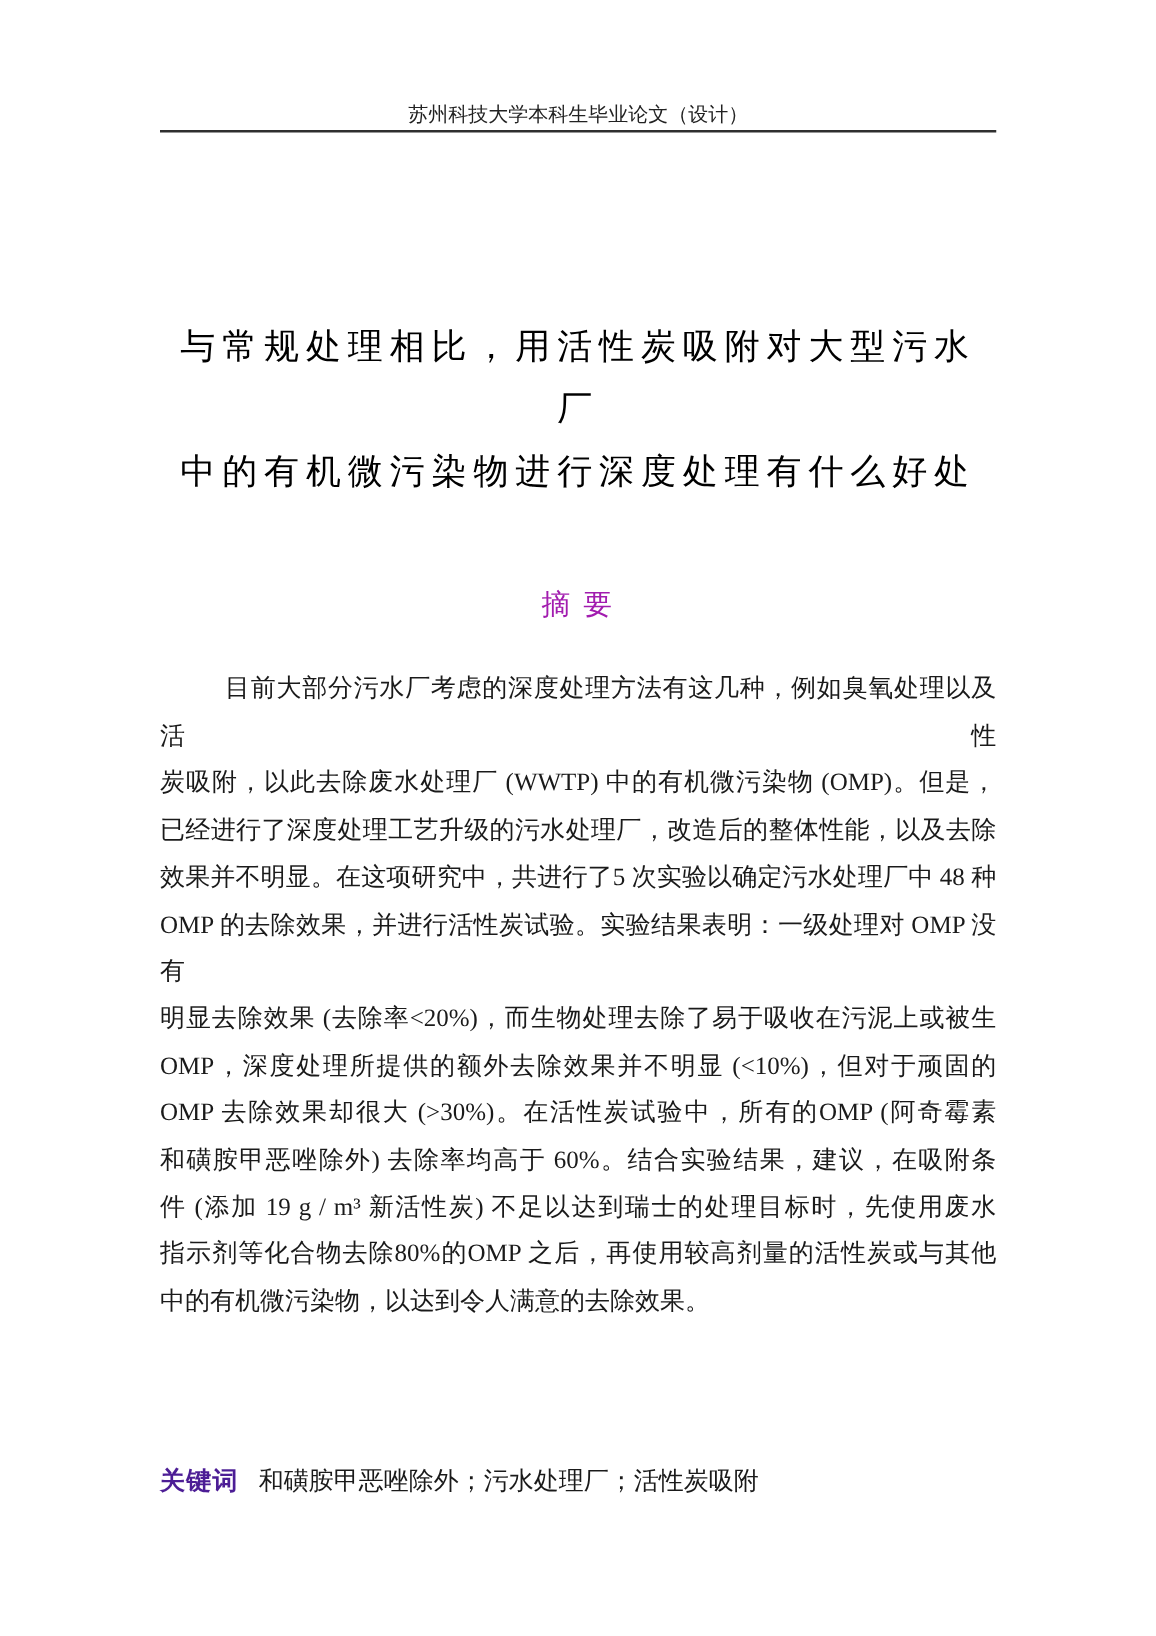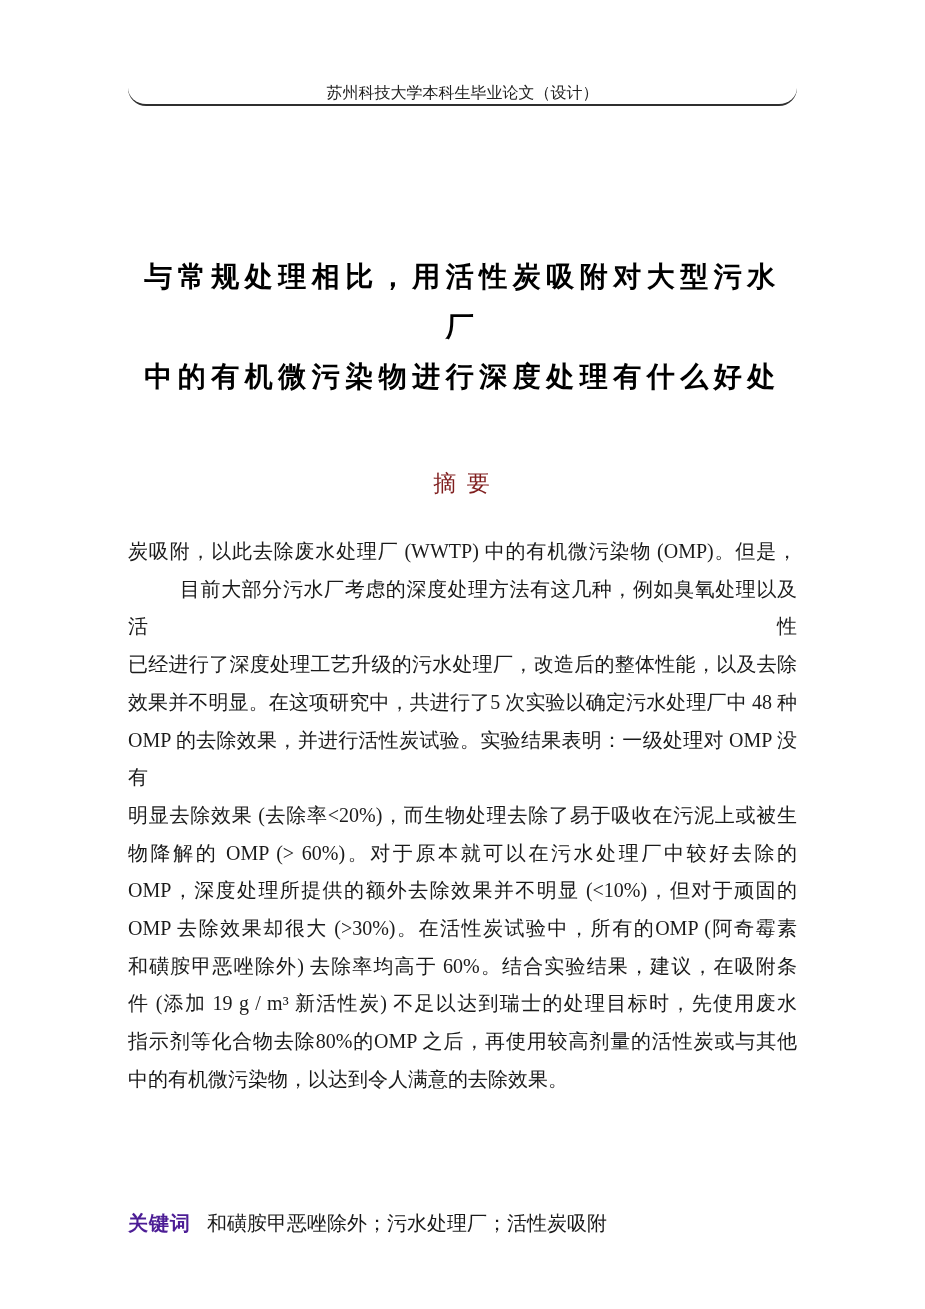--- a/index.html
+++ b/index.html
@@ -1,15 +1,15 @@
 <!DOCTYPE html>
 <html><head>
 <meta charset="utf-8">
 <style>
-  * { margin: 0; padding: 0; box-sizing: border-box; border-radius: 18px; }
+  * { margin: 0; padding: 0; box-sizing: border-box; }
   html, body { background: #ffffff; }
   .page {
     position: relative;
     width: 925px;
     height: 1309px;
     margin: 0 auto;
     background: #ffffff;
     color: #1a1a1a;
     font-family: "Liberation Serif", "DejaVu Serif", serif;
     overflow: hidden;
@@ -23,35 +23,35 @@
     border-bottom: 2px solid #2f2f2f;
     text-align: center;
     font-size: 16px;
     line-height: 22px;
     color: #222222;
   }
   .title-block {
     margin-top: 146px;
     text-align: center;
     font-family: "Liberation Sans", "DejaVu Sans", sans-serif;
-    font-weight: bold;
+    font-weight: normal;
     font-size: 28px;
     line-height: 50px;
     letter-spacing: 5.5px;
     color: #000000;
   }
   .abstract-heading {
     margin-top: 64px;
     text-align: center;
     font-family: "Liberation Sans", "DejaVu Sans", sans-serif;
     font-weight: 500;
     font-size: 23px;
     line-height: 34px;
     letter-spacing: 2px;
-    color: #7f1d1d;
+    color: #a21caf;
   }
   .abstract {
     margin-top: 33px;
     font-size: 20px;
     line-height: 37.7px;
     color: #1a1a1a;
   }
   .para-line {
     text-align: justify;
     text-align-last: justify;
@@ -85,27 +85,26 @@
     </div>
 
     <div class="title-block">
       <div>与常规处理相比，用活性炭吸附对大型污水厂</div>
       <div>中的有机微污染物进行深度处理有什么好处</div>
     </div>
 
     <div class="abstract-heading">摘 要</div>
 
     <div class="abstract">
+      <div class="para-line first">目前大部分污水厂考虑的深度处理方法有这几种，例如臭氧处理以及活性</div>
       <div class="para-line">炭吸附，以此去除废水处理厂 (WWTP) 中的有机微污染物 (OMP)。但是，</div>
-      <div class="para-line first">目前大部分污水厂考虑的深度处理方法有这几种，例如臭氧处理以及活性</div>
       <div class="para-line">已经进行了深度处理工艺升级的污水处理厂，改造后的整体性能，以及去除</div>
       <div class="para-line">效果并不明显。在这项研究中，共进行了5 次实验以确定污水处理厂中 48 种</div>
       <div class="para-line">OMP 的去除效果，并进行活性炭试验。实验结果表明：一级处理对 OMP 没有</div>
       <div class="para-line">明显去除效果 (去除率&lt;20%)，而生物处理去除了易于吸收在污泥上或被生</div>
-      <div class="para-line">物降解的 OMP (&gt; 60%)。对于原本就可以在污水处理厂中较好去除的</div>
       <div class="para-line">OMP，深度处理所提供的额外去除效果并不明显 (&lt;10%)，但对于顽固的</div>
       <div class="para-line">OMP 去除效果却很大 (&gt;30%)。在活性炭试验中，所有的OMP (阿奇霉素</div>
       <div class="para-line">和磺胺甲恶唑除外) 去除率均高于 60%。结合实验结果，建议，在吸附条</div>
       <div class="para-line">件 (添加 19 g / m³ 新活性炭) 不足以达到瑞士的处理目标时，先使用废水</div>
       <div class="para-line">指示剂等化合物去除80%的OMP 之后，再使用较高剂量的活性炭或与其他</div>
       <div class="para-line last">中的有机微污染物，以达到令人满意的去除效果。</div>
     </div>
 
     <div class="keywords">
       <span class="keywords-label">关键词</span><span class="keywords-text">和磺胺甲恶唑除外；污水处理厂；活性炭吸附</span>

